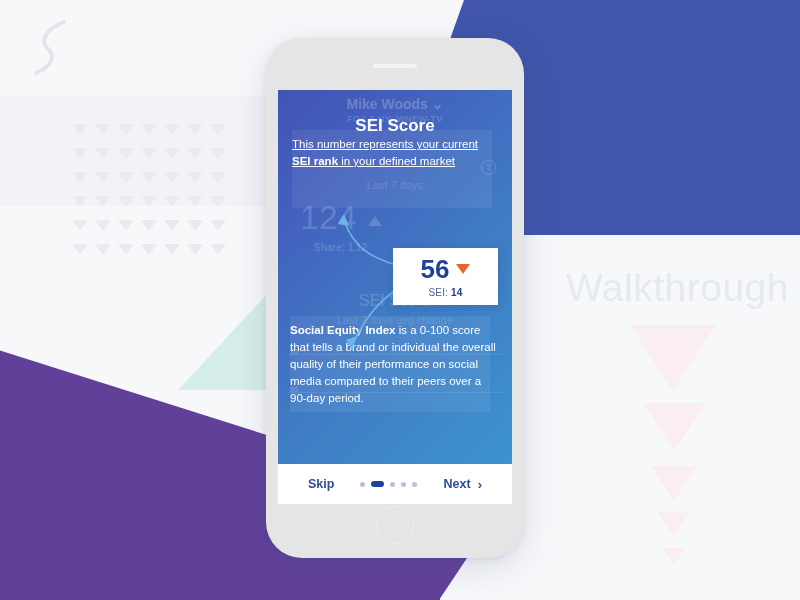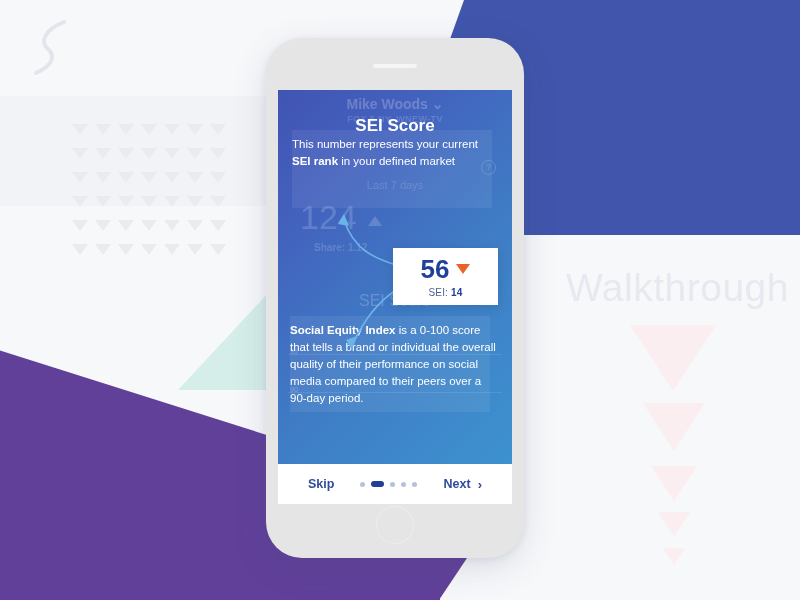--- a/index.html
+++ b/index.html
@@ -188,21 +188,21 @@
   
   .scrim { position:absolute; background:rgba(255,255,255,0.07); }
   #scrim-top { left:14px; top:40px; width:200px; height:78px; }
   #scrim-bottom { left:12px; top:226px; width:200px; height:96px; }
 
   
   .tip-text {
     position:absolute; color:#ffffff;
     font-size:11.5px; line-height:17px;
   }
-  #tip-upper { left:14px; top:46px; width:200px; }
+  #tip-upper { left:14px; top:46px; width:200px;text-decoration:underline; }
   #tip-lower { left:12px; top:232px; width:210px; }
   .tip-text b { font-weight:700; }
 
   
   #screen-title {
     position:absolute; top:26px; left:0; width:100%;
     text-align:center; color:#ffffff;
     font-size:17px; font-weight:600;
   }
 
@@ -332,20 +332,21 @@
       <div id="screen-gradient">
 
         <div class="faded" id="faded-username">Mike Woods ⌄</div>
         <div class="faded" id="faded-station">FOX 5 NY, WNEW-TV</div>
         <div class="faded" id="faded-last7">Last 7 days</div>
         <div class="faded" id="faded-help">?</div>
         <div class="faded" id="faded-rank-number">124</div>
         <div class="faded" id="faded-rank-caret"></div>
         <div class="faded" id="faded-share">Share: 1.12</div>
         <div class="faded" id="faded-sei-label">SEI Score</div>
+        <div class="faded" id="faded-sei-sub">Last 7 days avg change</div>
         <div class="faded" id="faded-line-95"></div>
         <div class="faded" id="faded-line-90"></div>
         <div class="faded" id="faded-axis-95">95</div>
         <div class="faded" id="faded-axis-90">90</div>
 
         <div class="scrim" id="scrim-top"></div>
         <div class="scrim" id="scrim-bottom"></div>
 
         <div id="screen-title">SEI Score</div>
 

